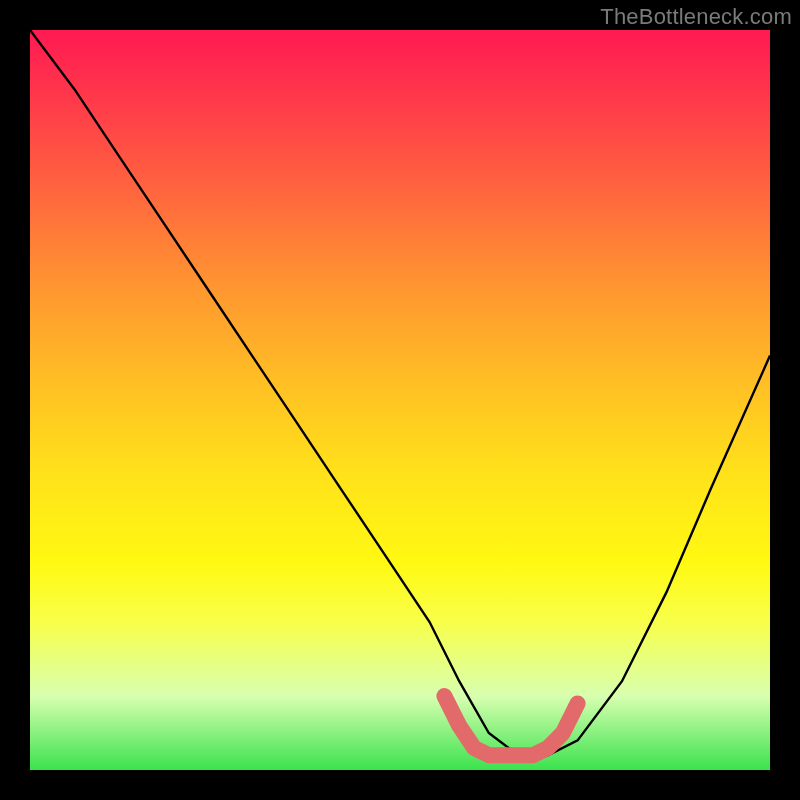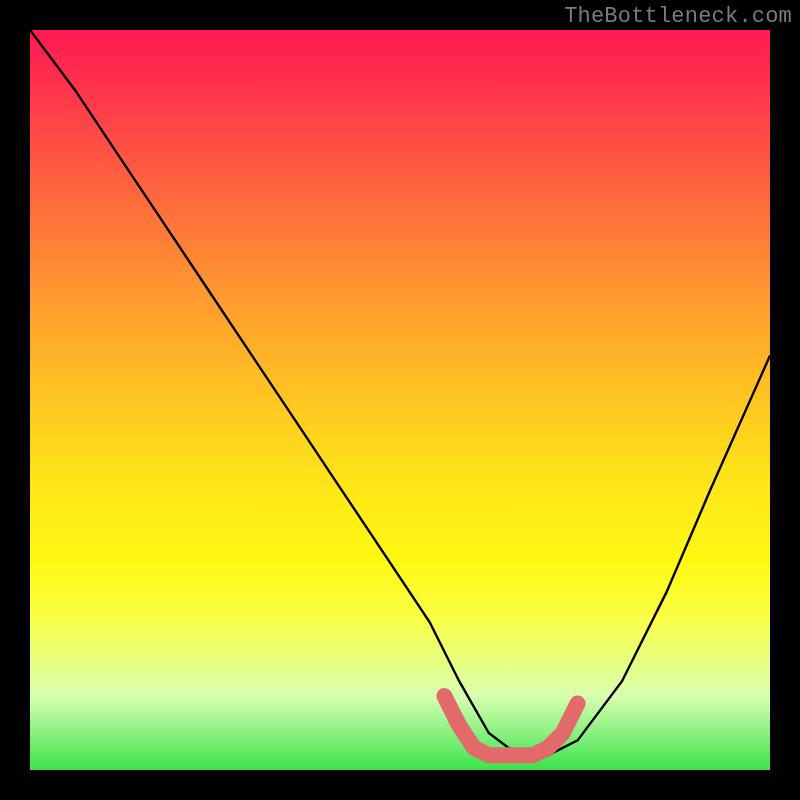--- a/index.html
+++ b/index.html
@@ -11,21 +11,20 @@
     overflow: hidden;
     font-family: Arial, Helvetica, sans-serif;
   }
   .frame {
     position: absolute;
     left: 0;
     top: 0;
     width: 800px;
     height: 800px;
     background: #000;
-    font-family: Liberation Mono, monospace;
   }
   .plot-area {
     position: absolute;
     left: 30px;
     top: 30px;
     width: 740px;
     height: 740px;
     background: linear-gradient(to bottom,
       #ff1a52 0%,
       #ff3b4a 10%,

